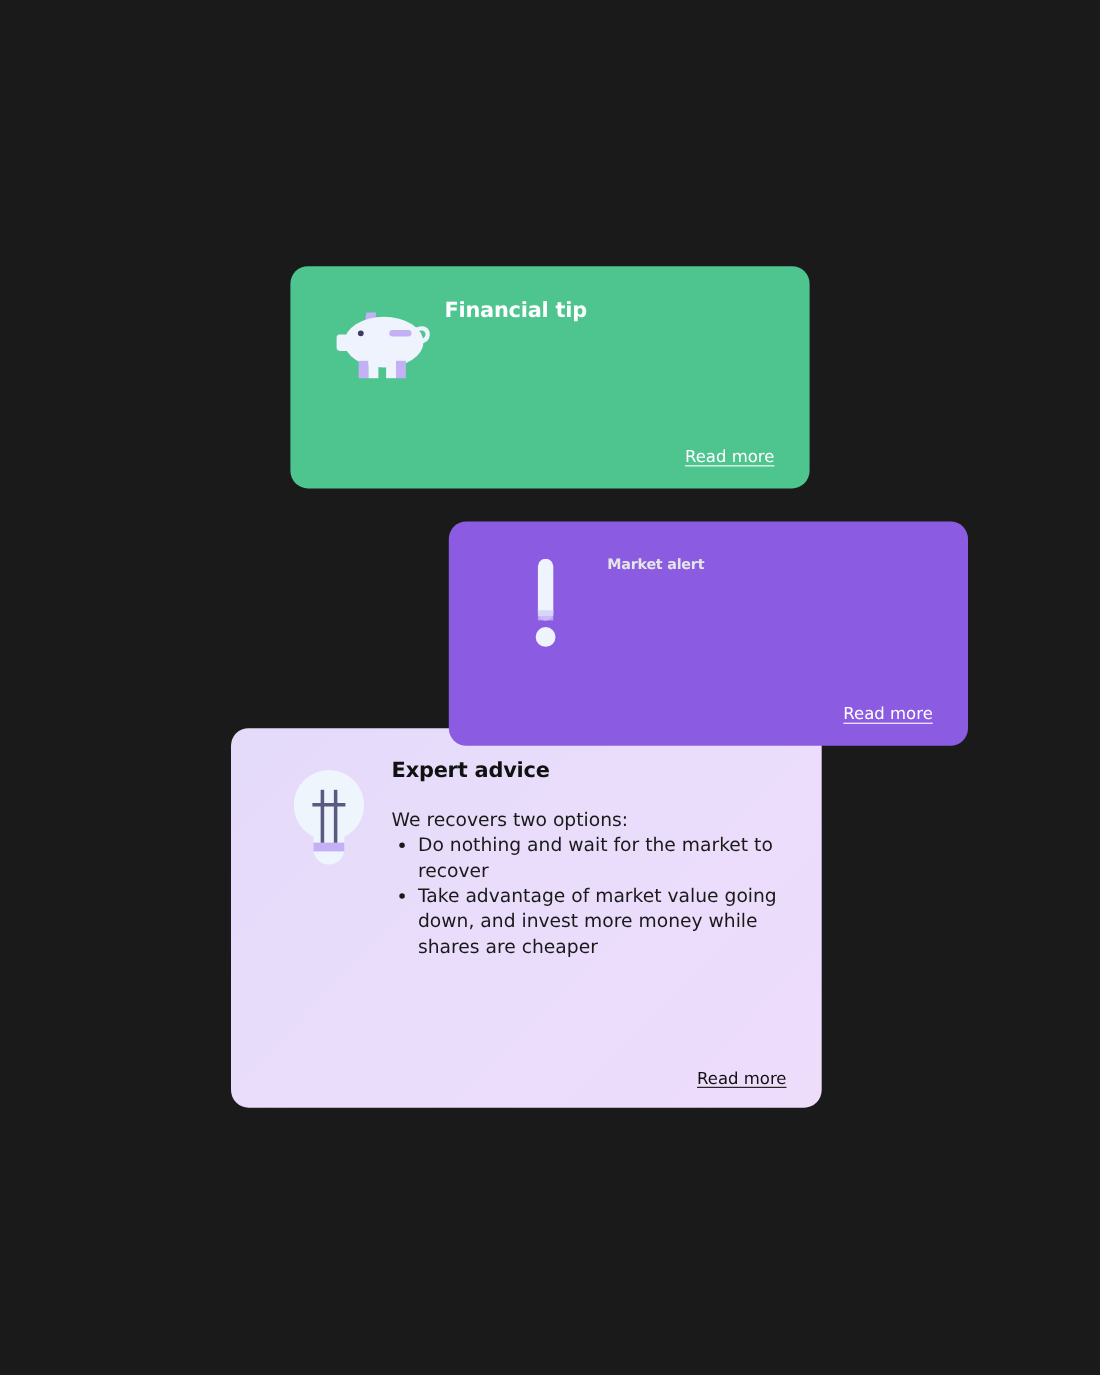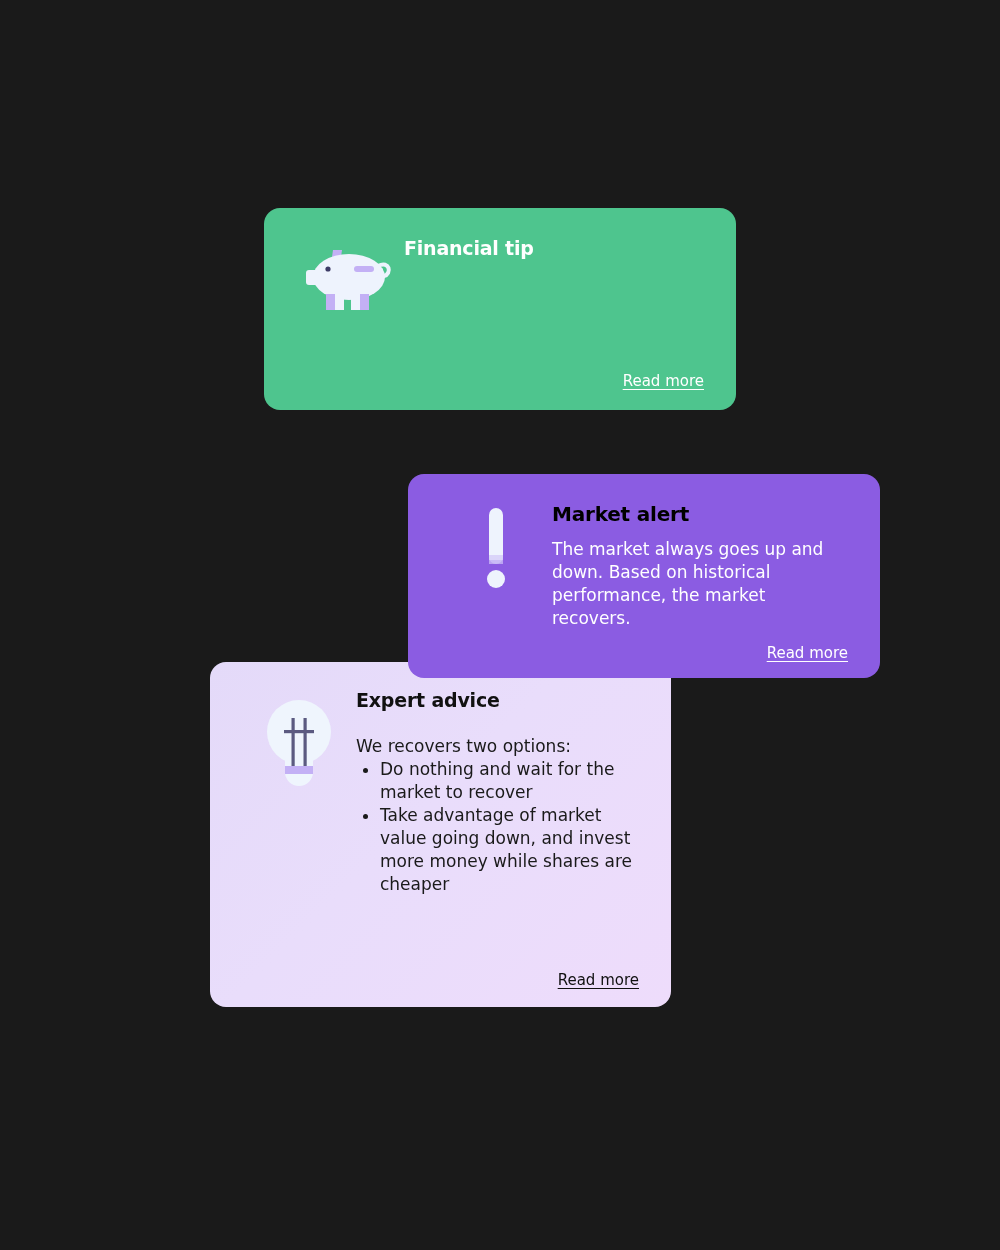--- a/index.html
+++ b/index.html
@@ -64,21 +64,21 @@
     font-weight: normal;
     text-decoration: underline;
     text-underline-offset: 3px;
     cursor: pointer;
     display: inline-block;
   }
 
   
   #card-financial-tip {
     left: 264px;
-    top: 208px;
+    top: 242px;
     width: 472px;
     height: 202px;
     background: #4ec58e;
     padding: 28px 32px 20px 32px;
     z-index: 1;
   }
   #card-financial-tip .icon-col { width: 108px; padding-top: 8px; }
   #card-financial-tip .card-title {
     color: #ffffff;
     font-size: 19px;
@@ -97,37 +97,37 @@
     left: 408px;
     top: 474px;
     width: 472px;
     height: 204px;
     background: #8b5ce2;
     padding: 28px 32px 20px 32px;
     z-index: 3;
   }
   #card-market-alert .icon-col { width: 112px; padding-top: 6px; }
   #card-market-alert .card-title {
-    color: #000000;
-    font-size: 20px;
+    color: #e5e5e5;
+    font-size: 13px;
     line-height: 24px;
   }
   #card-market-alert .card-text {
     color: #ffffff;
     font-size: 17px;
     line-height: 23px;
   }
   #card-market-alert .read-more-row { margin-top: auto; padding-top: 14px; }
   #card-market-alert .read-more { color: #ffffff; font-size: 15px; }
 
   
   #card-expert-advice {
     left: 210px;
     top: 662px;
-    width: 461px;
+    width: 537px;
     height: 345px;
     background: linear-gradient(135deg, #e4daf9 0%, #e9ddfb 45%, #eedcfb 100%);
     padding: 26px 32px 18px 32px;
     z-index: 2;
   }
   #card-expert-advice .icon-col { width: 114px; padding-top: 8px; }
   #card-expert-advice .card-title {
     color: #111111;
     font-size: 19px;
     line-height: 24px;
@@ -236,21 +236,20 @@
           <svg class="icon-art" width="20" height="82" viewBox="0 0 20 82" aria-hidden="true">
             <rect x="3" y="0" width="14" height="56" rx="7" fill="#eef3fd"></rect>
             <rect x="3" y="47" width="14" height="9" fill="#c3b0f5" opacity="0.85"></rect>
             <rect x="3" y="47" width="14" height="5" fill="#eef3fd" opacity="0.45"></rect>
             <circle cx="10" cy="71" r="9" fill="#eef3fd"></circle>
           </svg>
         </span>
       </div>
       <div class="text-col">
         <h2 class="card-title">Market alert</h2>
-        <p class="card-text">The market always goes up and down. Based on historical performance, the market recovers.</p>
       </div>
     </div>
     <div class="read-more-row">
       <a class="read-more">Read more</a>
     </div>
   </div>
 
 </div>
 
 </body></html>

